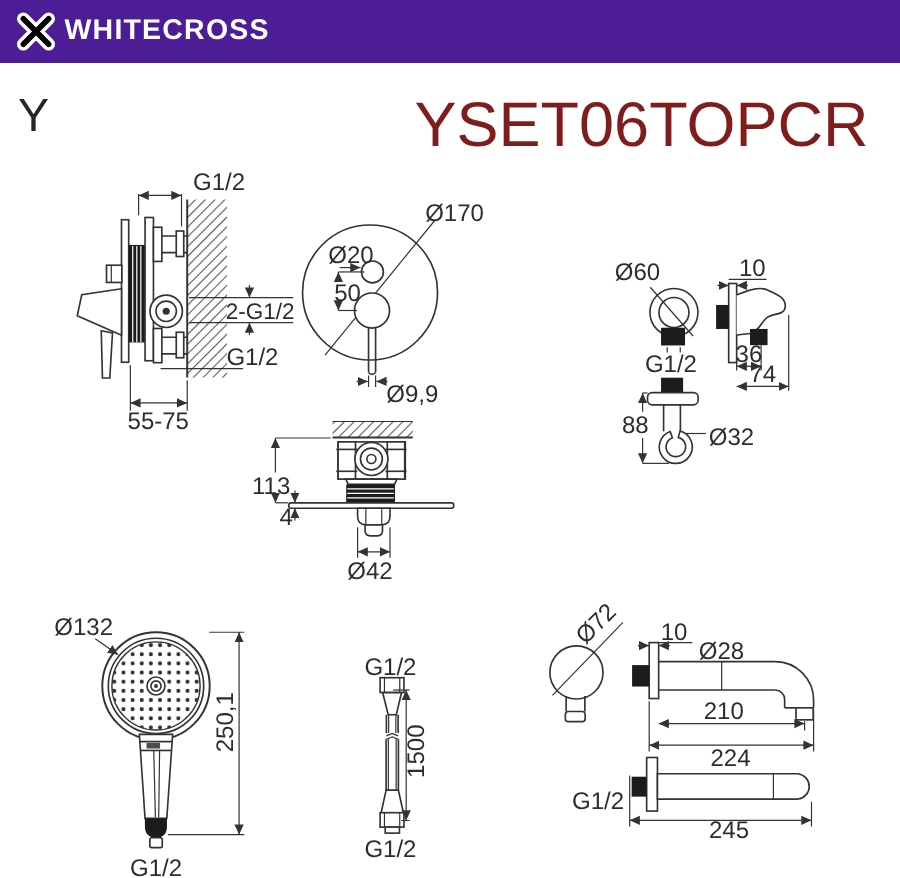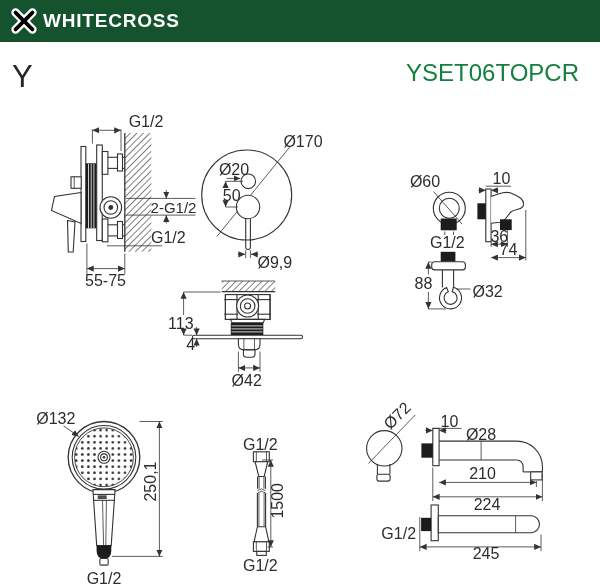--- a/index.html
+++ b/index.html
@@ -1,23 +1,23 @@
 <!DOCTYPE html>
 <html><head>
 <meta charset="utf-8">
 <style>
   html,body{margin:0;padding:0;background:#fff;}
   #stage{position:relative;width:600px;height:585px;background:#fff;overflow:hidden;
          font-family:"Liberation Sans",sans-serif;}
-  #topbar{position:absolute;left:0;top:0;width:600px;height:42px;background:#14532d;
+  #topbar{position:absolute;left:0;top:0;width:600px;height:42px;background:#4c1d95;
           display:flex;align-items:center;}
   #topbar .logo{margin-left:9px;width:30px;height:30px;flex:0 0 auto;}
   #topbar .brand{color:#fff;font-size:19px;font-weight:600;letter-spacing:0.8px;margin-left:4px;}
   .series{position:absolute;left:12px;top:59px;font-size:31px;color:#262626;}
-  .model{position:absolute;right:21px;top:59px;font-size:24px;color:#15803d;}
+  .model{position:absolute;right:21px;top:59px;font-size:42px;color:#7f1d1d;}
   #drawing{position:absolute;left:0;top:0;}
   
   .s  {stroke:#333;fill:none;stroke-width:1.1;}
   .s2 {stroke:#333;fill:#fff;stroke-width:1.1;}
   .sw {stroke:#333;fill:none;stroke-width:1.3;}
   .t  {stroke:#333;fill:none;stroke-width:0.8;}
   .dk {fill:#1c1c1c;stroke:none;}
   .wl {stroke:#fff;fill:none;stroke-width:0.8;}
   text{font-family:"Liberation Sans",sans-serif;font-size:16px;fill:#2d2d2d;text-anchor:middle;}
   .ts{text-anchor:start;}

